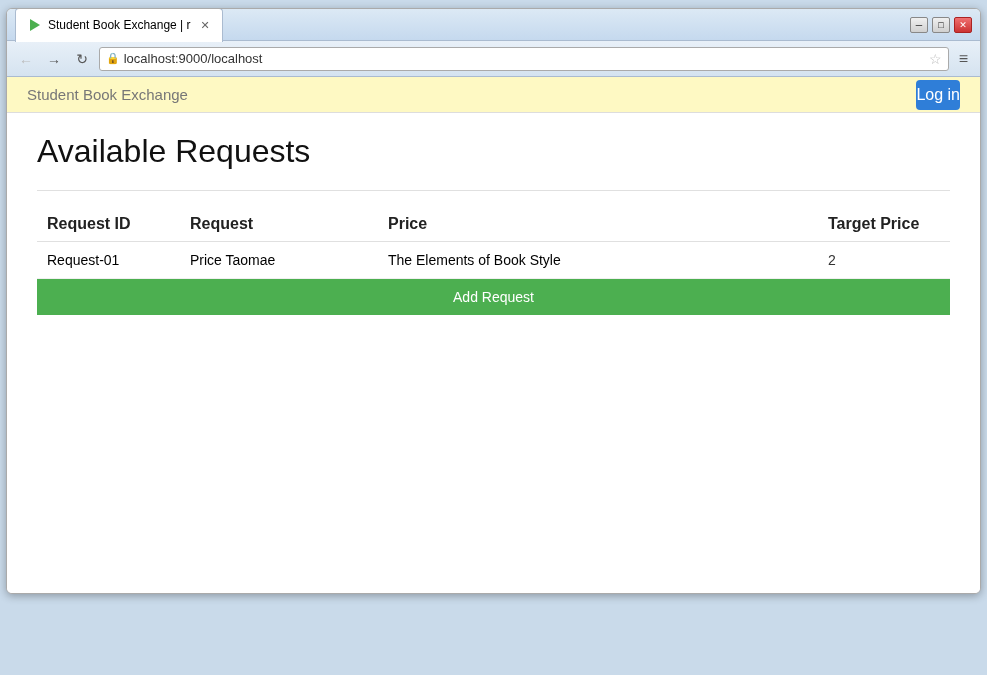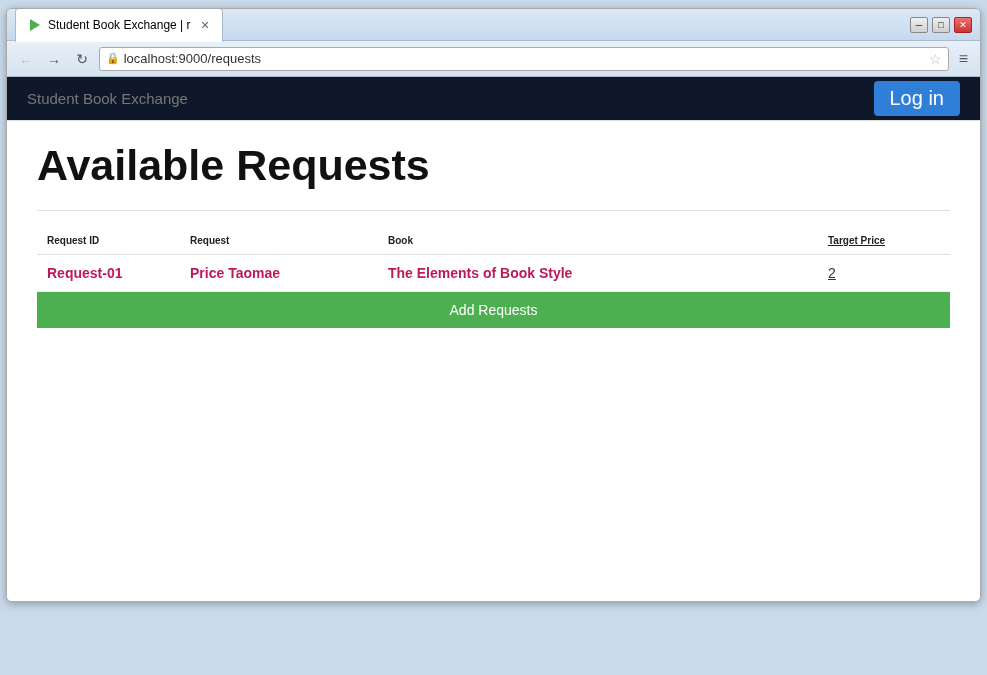--- a/index.html
+++ b/index.html
@@ -119,90 +119,89 @@
     }
     .menu-btn {
       font-size: 16px;
       color: #555;
       cursor: pointer;
       padding: 0 4px;
     }
 
     
     .app-navbar {
-      background: #0f172a;
+      background: #fef9c3;
       border-bottom: 1px solid #ddd;
-      height: 44px;
+      height: 36px;
       display: flex;
       align-items: center;
       padding: 0 20px;
       justify-content: center;
     }
     .app-brand {
       font-size: 15px;
       color: #777;
       flex: 1;
     }
     .login-btn {
       background: #2f7ed8;
       color: white;
       border: none;
-      padding: 6px 16px;
-      font-size: 20px;
+      padding: 6px 0;
+      font-size: 16px;
       border-radius: 4px;
       cursor: pointer;
     }
 
     
     .page-content {
       padding: 20px 30px;
       background: white;
       min-height: 480px;
     }
     .page-title {
-      font-size: 43px;
-      font-weight: bold;
+      font-size: 32px;
+      font-weight: normal;
       color: #111;
       margin-bottom: 20px;
     }
     .divider {
       border: none;
       border-top: 1px solid #e0e0e0;
       margin-bottom: 16px;
     }
 
     
     .requests-table {
       width: 100%;
       border-collapse: collapse;
     }
     .requests-table th {
       text-align: left;
       padding: 8px 10px;
-      font-size: 10px;
+      font-size: 16px;
       font-weight: bold;
       color: #222;
       border-bottom: 1px solid #e0e0e0;
     }
     .requests-table td {
       padding: 10px 10px;
       font-size: 14px;
       color: #333;
       border-bottom: 1px solid #f0f0f0;
     }
     .requests-table td a, .requests-table td .link {
-      color: #be185d;
+      color: #000000;
       text-decoration: none;
       cursor: pointer;
-      font-weight: bold;
     }
     .col-id { width: 130px; }
     .col-student { width: 180px; }
     .col-book { width: 400px; }
-    .col-price { width: 120px; text-decoration: underline; }
+    .col-price { width: 120px; }
 
     .add-request-btn {
       display: block;
       width: 100%;
       background: #4caf50;
       color: white;
       border: none;
       padding: 10px;
       font-size: 14px;
       cursor: pointer;
@@ -244,21 +243,21 @@
       <span>←</span>
     </div>
     <div class="nav-btn">
       <span>→</span>
     </div>
     <div class="nav-btn">
       <span>↻</span>
     </div>
     <div class="address-input-wrap">
       <span class="address-lock">🔒</span>
-      <span class="address-text">localhost:9000/requests</span>
+      <span class="address-text">localhost:9000/localhost</span>
       <span class="address-star">
         <span>☆</span>
       </span>
     </div>
     <div class="menu-btn">
       <span>≡</span>
     </div>
   </div>
 
   <div class="app-navbar">
@@ -268,31 +267,31 @@
 
   <div class="page-content">
     <h1 class="page-title">Available Requests</h1>
     <hr class="divider">
 
     <table class="requests-table">
       <thead>
         <tr>
           <th class="col-id">Request ID</th>
           <th class="col-student">Request</th>
-          <th class="col-book">Book</th>
+          <th class="col-book">Price</th>
           <th class="col-price">Target Price</th>
         </tr>
       </thead>
       <tbody id="table-body">
 
       <tr>
       <td class="col-id"><a>Request-01</a></td>
       <td class="col-student"><span class="link">Price Taomae</span></td>
       <td class="col-book"><span class="link">The Elements of Book Style</span></td>
       <td class="col-price">2</td>
     </tr>
         </tbody>
     </table>
 
-    <button class="add-request-btn">Add Requests</button>
+    <button class="add-request-btn">Add Request</button>
   </div>
 
 </div>
 
 </body></html>

